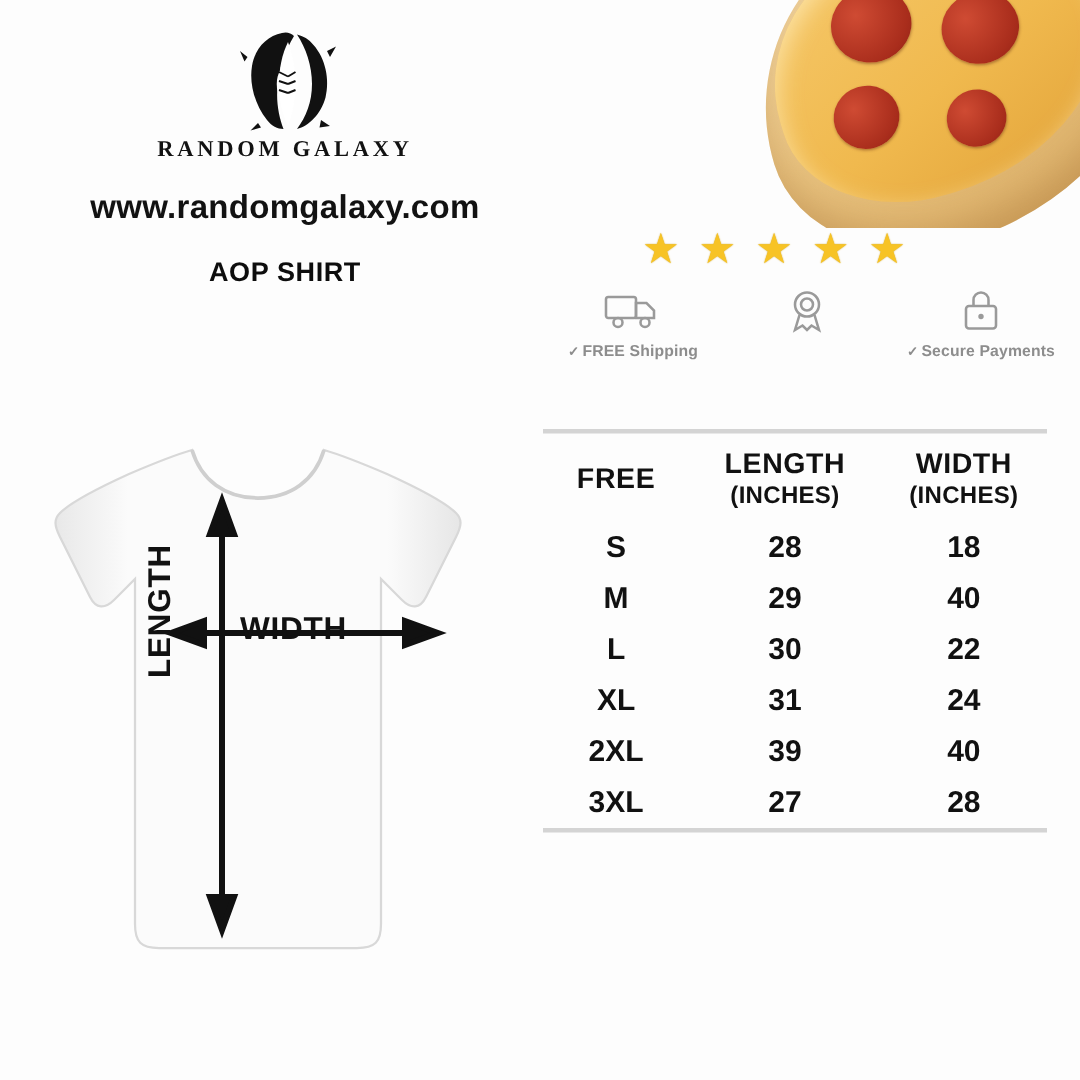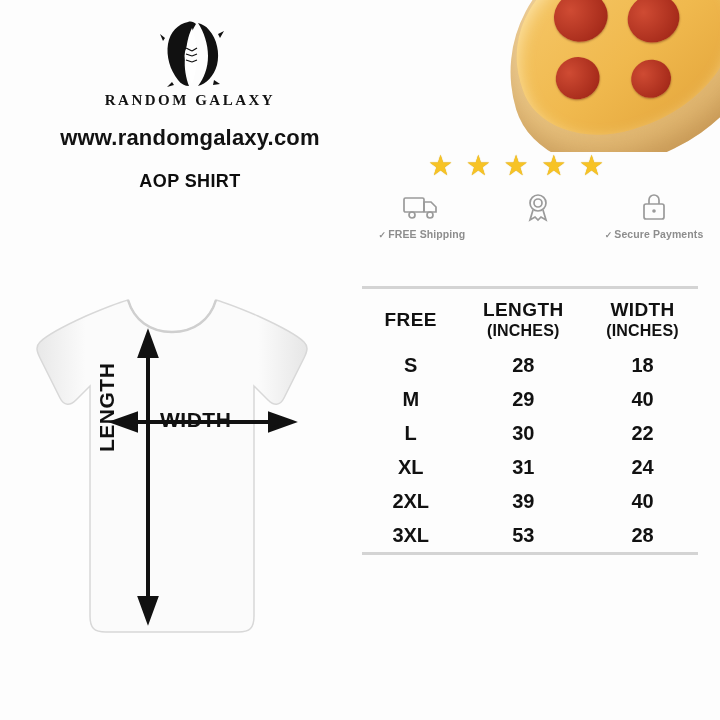--- a/index.html
+++ b/index.html
@@ -396,21 +396,21 @@
           <td>31</td>
           <td>24</td>
         </tr>
         <tr>
           <td>2XL</td>
           <td>39</td>
           <td>40</td>
         </tr>
         <tr>
           <td>3XL</td>
-          <td>53</td>
+          <td>27</td>
           <td>28</td>
         </tr>
       </tbody>
     </table>
     <div class="rule"></div>
   </div>
 
 </div>
 
 </body></html>

